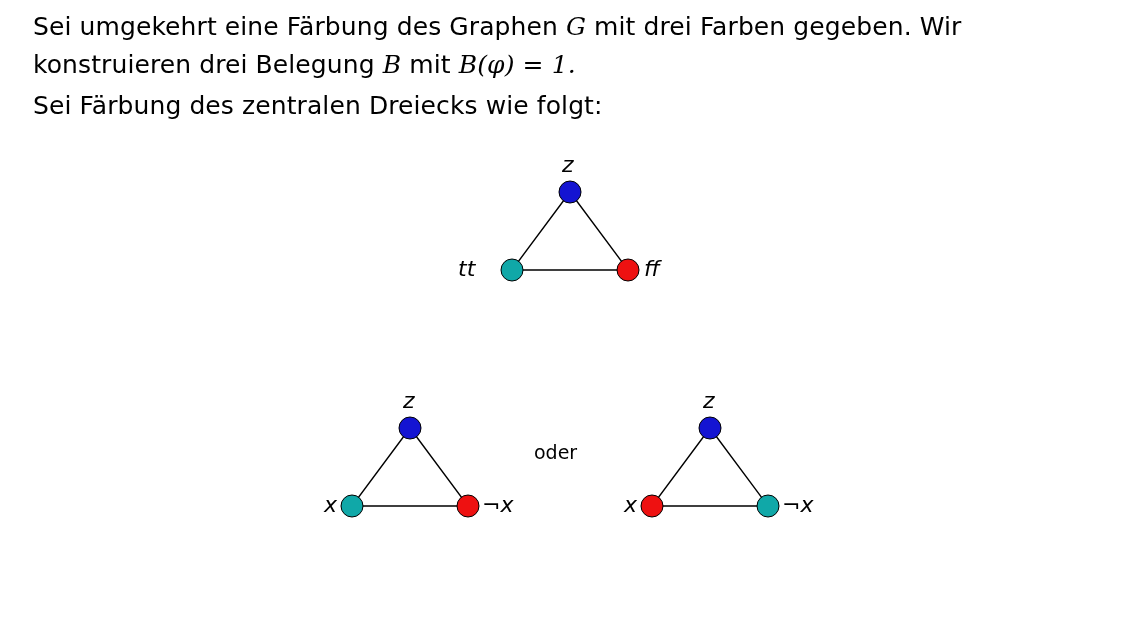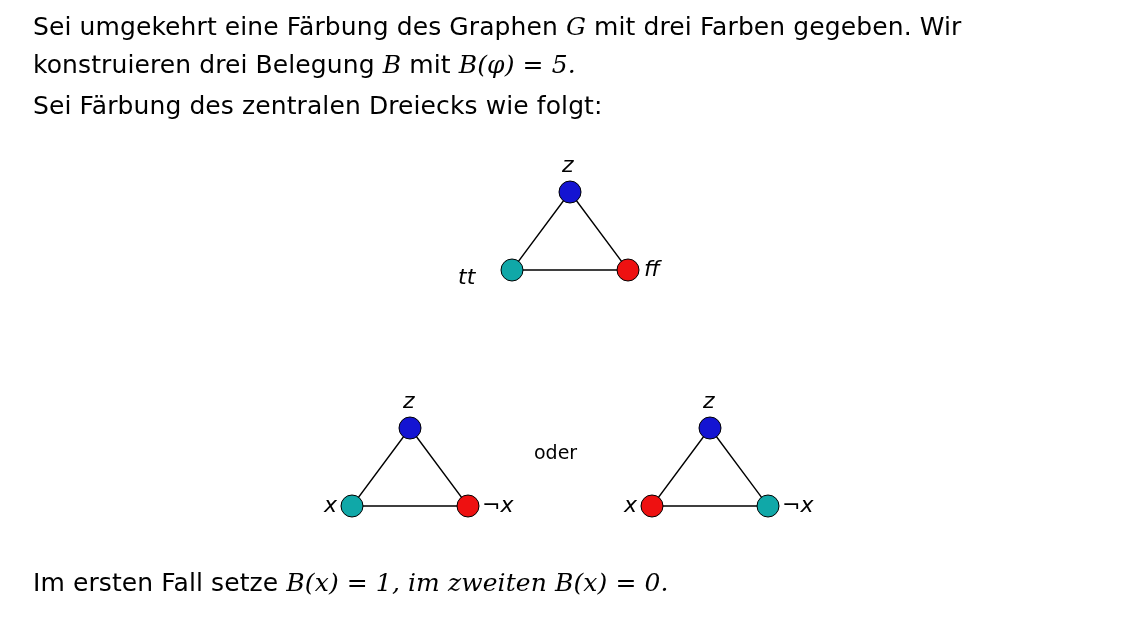--- a/index.html
+++ b/index.html
@@ -53,33 +53,33 @@
     white-space: nowrap;
   }
 </style>
 </head>
 <body>
 
 <div class="page">
 
   <div class="para p1"><span>Sei umgekehrt eine Färbung des Graphen </span><span class="math">G</span><span> mit drei Farben gegeben. Wir</span></div>
 
-  <div class="para p2"><span>konstruieren drei Belegung </span><span class="mathcal">B</span><span> mit </span><span class="mathcal">B</span><span class="math">(φ) = 5.</span></div>
+  <div class="para p2"><span>konstruieren drei Belegung </span><span class="mathcal">B</span><span> mit </span><span class="mathcal">B</span><span class="math">(φ) = 1.</span></div>
 
   <div class="para p3">Sei Färbung des zentralen Dreiecks wie folgt:</div>
 
   <div class="tri" style="left:440px; top:160px; width:260px; height:130px;">
     <svg width="260" height="130" viewBox="0 0 260 130">
       <polygon points="130,32 72,110 188,110" fill="none" stroke="#000000" stroke-width="1.4"></polygon>
       <circle cx="130" cy="32" r="11" fill="#1414d2" stroke="#000000" stroke-width="1"></circle>
       <circle cx="72" cy="110" r="11" fill="#10a8a8" stroke="#000000" stroke-width="1"></circle>
       <circle cx="188" cy="110" r="11" fill="#ee1111" stroke="#000000" stroke-width="1"></circle>
     </svg>
     <span class="lbl" style="left:122px; top:-8px;">z</span>
-    <span class="lbl" style="left:18px; top:96px;margin-top:8px;">tt</span>
+    <span class="lbl" style="left:18px; top:96px;">tt</span>
     <span class="lbl" style="left:204px; top:96px;">ff</span>
   </div>
 
 
   <div class="tri" style="left:300px; top:396px; width:260px; height:130px;">
     <svg width="260" height="130" viewBox="0 0 260 130">
       <polygon points="110,32 52,110 168,110" fill="none" stroke="#000000" stroke-width="1.4"></polygon>
       <circle cx="110" cy="32" r="11" fill="#1414d2" stroke="#000000" stroke-width="1"></circle>
       <circle cx="52" cy="110" r="11" fill="#10a8a8" stroke="#000000" stroke-width="1"></circle>
       <circle cx="168" cy="110" r="11" fill="#ee1111" stroke="#000000" stroke-width="1"></circle>
@@ -96,15 +96,14 @@
       <polygon points="110,32 52,110 168,110" fill="none" stroke="#000000" stroke-width="1.4"></polygon>
       <circle cx="110" cy="32" r="11" fill="#1414d2" stroke="#000000" stroke-width="1"></circle>
       <circle cx="52" cy="110" r="11" fill="#ee1111" stroke="#000000" stroke-width="1"></circle>
       <circle cx="168" cy="110" r="11" fill="#10a8a8" stroke="#000000" stroke-width="1"></circle>
     </svg>
     <span class="lbl" style="left:103px; top:-8px;">z</span>
     <span class="lbl" style="left:24px; top:96px;">x</span>
     <span class="lbl" style="left:182px; top:96px;">¬x</span>
   </div>
 
-  <div class="para p5"><span>Im ersten Fall setze </span><span class="mathcal">B</span><span class="math">(x) = 1, im zweiten </span><span class="mathcal">B</span><span class="math">(x) = 0.</span></div>
 
 </div>
 
 </body></html>

